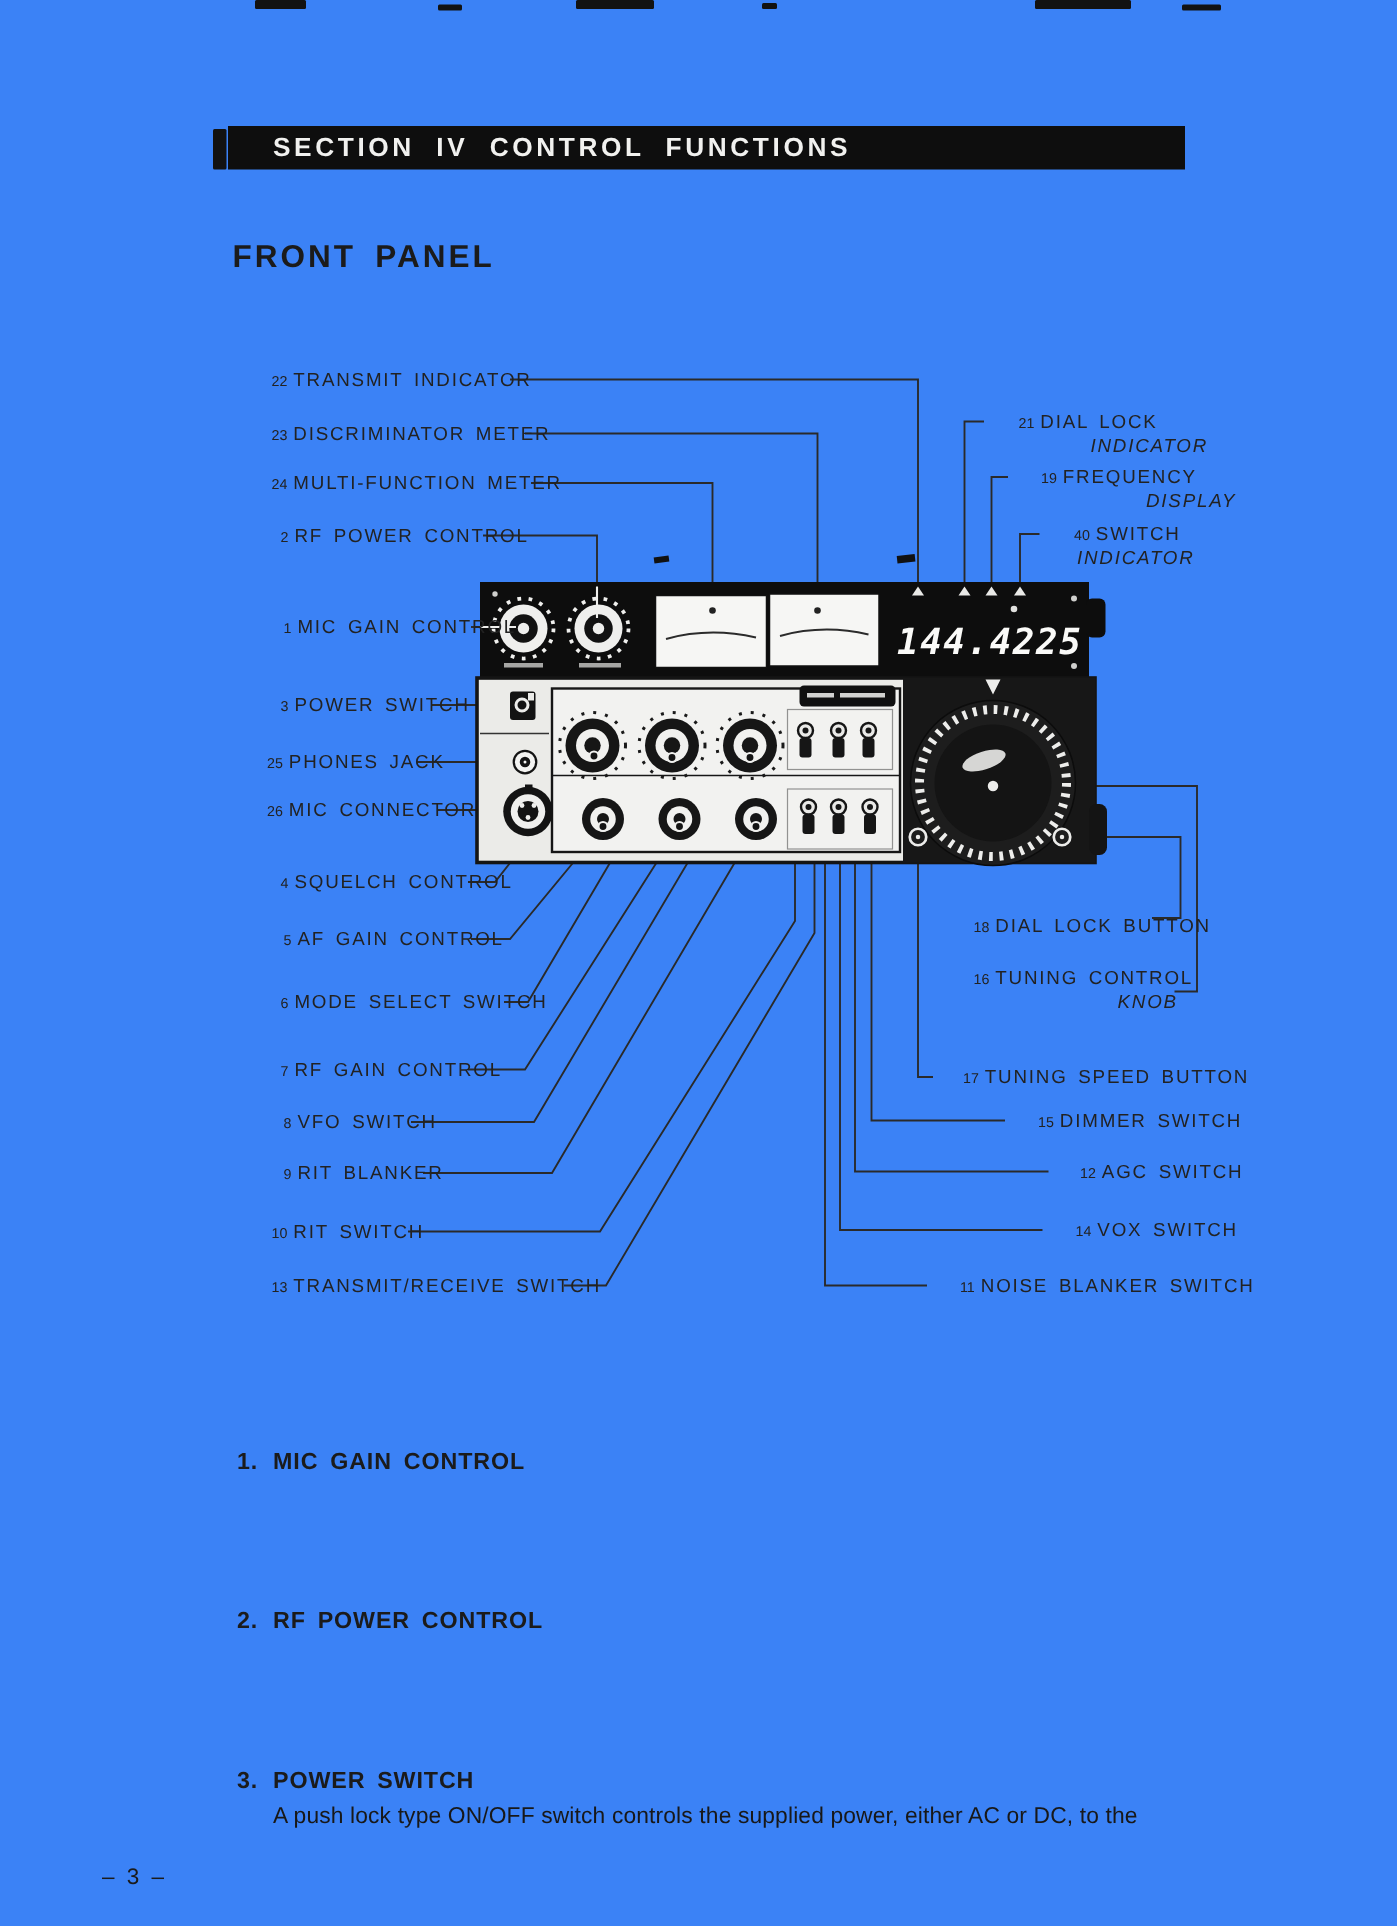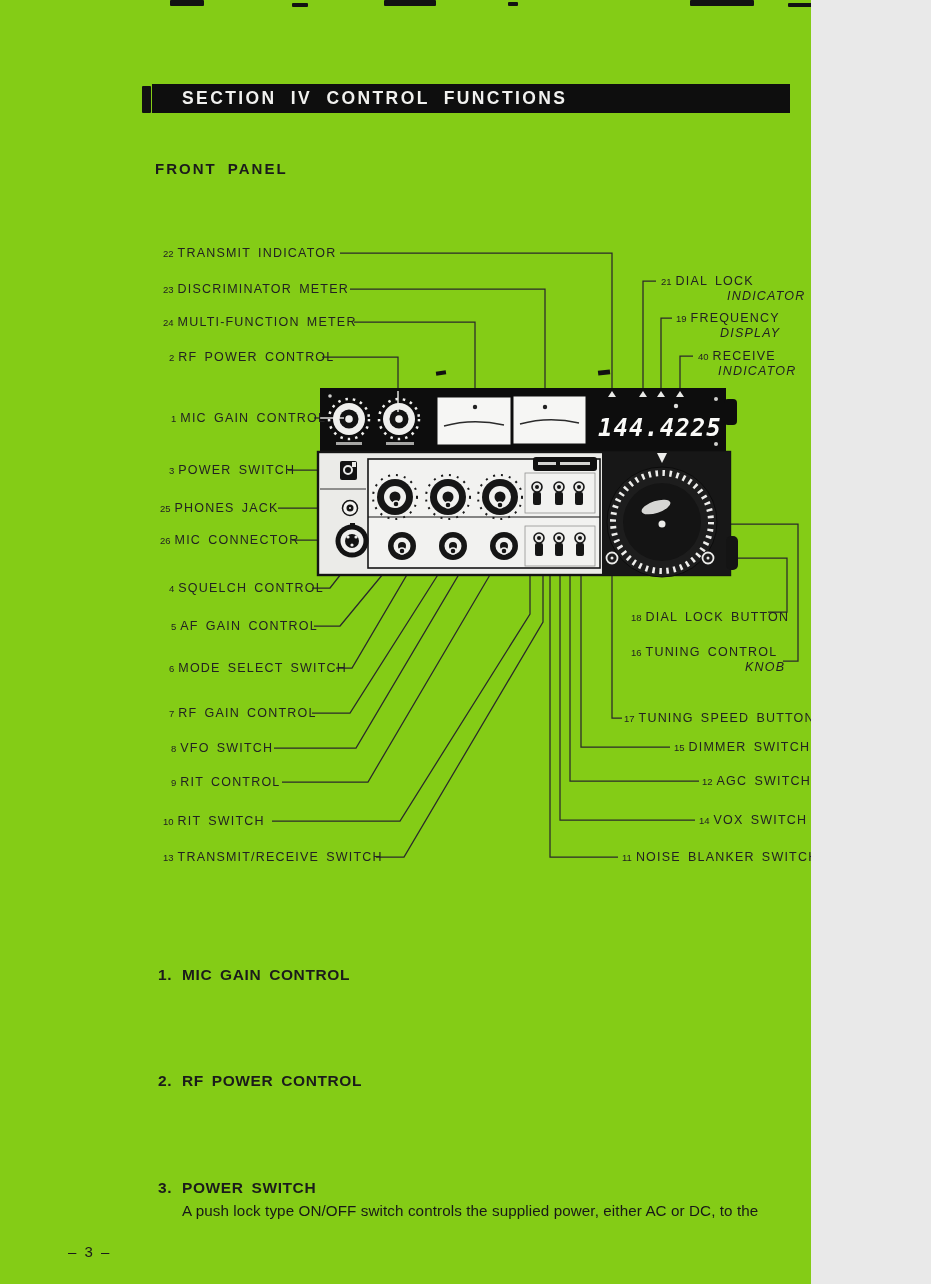--- a/index.html
+++ b/index.html
@@ -1,34 +1,34 @@
 <!DOCTYPE html>
 <html><head>
 <meta charset="utf-8">
 <style>
   html,body{margin:0;padding:0;background:#e9e9e9;}
-  .page{position:relative;width:811px;height:1284px;background:#84cc16;overflow:hidden;
+  .page{position:relative;width:931px;height:1284px;background:#3b82f6;overflow:hidden;
         font-family:"Liberation Sans",sans-serif;color:#1b1b1b;}
   .fig{position:absolute;left:0;top:0;z-index:1;}
 
   
   .noise{position:absolute;background:#121212;z-index:3;border-radius:1px;}
 
   
   .banner{position:absolute;left:152px;top:84px;width:638px;height:29px;background:#0e0e0e;z-index:2;}
   .banner .bt{position:absolute;left:30px;top:0;line-height:29px;font-size:17.5px;font-weight:700;
         letter-spacing:2.4px;word-spacing:7px;color:#f1f1ef;filter:blur(.3px);white-space:nowrap;}
 
-  .subtitle{position:absolute;left:155px;top:160px;font-size:15px;font-weight:700;
+  .subtitle{position:absolute;left:155px;top:160px;font-size:21px;font-weight:700;
         letter-spacing:2px;word-spacing:5px;z-index:2;white-space:nowrap;}
 
   
   .co{position:absolute;z-index:2;font-size:12.5px;letter-spacing:1.2px;word-spacing:2.5px;
       color:#222;white-space:nowrap;line-height:15px;font-weight:500;}
-  .co .n{font-size:9.5px;letter-spacing:0;margin-right:4px;}
+  .co .n{font-size:9.5px;letter-spacing:0;margin-right:4px;margin-left:18px;}
   .co .t2{display:block;font-style:italic;}
 
   
   .section{position:absolute;left:158px;width:634px;z-index:2;}
   .sec-head{display:flex;font-size:15.5px;font-weight:700;letter-spacing:.6px;word-spacing:3px;}
   .sec-head .num{width:24px;flex:none;}
   .sec-body{margin-left:24px;width:608px;font-size:15.2px;line-height:21.8px;color:#181818;
       text-align:justify;letter-spacing:.1px;margin-top:3px;}
   .pageno{position:absolute;left:68px;top:1243px;font-size:15px;letter-spacing:2px;z-index:2;}
 </style>
@@ -261,27 +261,27 @@
   <div class="co" style="left:169px;top:350px"><span class="n">2</span><span class="t">RF POWER CONTROL</span></div>
   <div class="co" style="left:171px;top:411px"><span class="n">1</span><span class="t">MIC GAIN CONTROL</span></div>
   <div class="co" style="left:169px;top:463px"><span class="n">3</span><span class="t">POWER SWITCH</span></div>
   <div class="co" style="left:160px;top:501px"><span class="n">25</span><span class="t">PHONES JACK</span></div>
   <div class="co" style="left:160px;top:533px"><span class="n">26</span><span class="t">MIC CONNECTOR</span></div>
   <div class="co" style="left:169px;top:581px"><span class="n">4</span><span class="t">SQUELCH CONTROL</span></div>
   <div class="co" style="left:171px;top:619px"><span class="n">5</span><span class="t">AF GAIN CONTROL</span></div>
   <div class="co" style="left:169px;top:661px"><span class="n">6</span><span class="t">MODE SELECT SWITCH</span></div>
   <div class="co" style="left:169px;top:706px"><span class="n">7</span><span class="t">RF GAIN CONTROL</span></div>
   <div class="co" style="left:171px;top:741px"><span class="n">8</span><span class="t">VFO SWITCH</span></div>
-  <div class="co" style="left:171px;top:775px"><span class="n">9</span><span class="t">RIT CONTROL</span></div>
+  <div class="co" style="left:171px;top:775px"><span class="n">9</span><span class="t">RIT BLANKER</span></div>
   <div class="co" style="left:163px;top:814px"><span class="n">10</span><span class="t">RIT SWITCH</span></div>
   <div class="co" style="left:163px;top:850px"><span class="n">13</span><span class="t">TRANSMIT/RECEIVE SWITCH</span></div>
 
   <div class="co" style="left:661px;top:274px"><span class="n">21</span><span class="t">DIAL LOCK</span><span class="t2" style="margin-left:66px">INDICATOR</span></div>
-  <div class="co" style="left:676px;top:311px"><span class="n">19</span><span class="t">FREQUENCY</span><span class="t2" style="margin-left:44px">DISPLAY</span></div>
-  <div class="co" style="left:698px;top:349px"><span class="n">40</span><span class="t">RECEIVE</span><span class="t2" style="margin-left:20px">INDICATOR</span></div>
+  <div class="co" style="left:676px;top:311px"><span class="n">19</span><span class="t">FREQUENCY</span><span class="t2" style="margin-left:88px">DISPLAY</span></div>
+  <div class="co" style="left:698px;top:349px"><span class="n">40</span><span class="t">SWITCH</span><span class="t2" style="margin-left:20px">INDICATOR</span></div>
   <div class="co" style="left:631px;top:610px"><span class="n">18</span><span class="t">DIAL LOCK BUTTON</span></div>
   <div class="co" style="left:631px;top:645px"><span class="n">16</span><span class="t">TUNING CONTROL</span><span class="t2" style="margin-left:114px">KNOB</span></div>
   <div class="co" style="left:624px;top:711px"><span class="n">17</span><span class="t">TUNING SPEED BUTTON</span></div>
   <div class="co" style="left:674px;top:740px"><span class="n">15</span><span class="t">DIMMER SWITCH</span></div>
   <div class="co" style="left:702px;top:774px"><span class="n">12</span><span class="t">AGC SWITCH</span></div>
   <div class="co" style="left:699px;top:813px"><span class="n">14</span><span class="t">VOX SWITCH</span></div>
   <div class="co" style="left:622px;top:850px"><span class="n">11</span><span class="t">NOISE BLANKER SWITCH</span></div>
 
   <div class="section" style="top:966px">
     <div class="sec-head">

